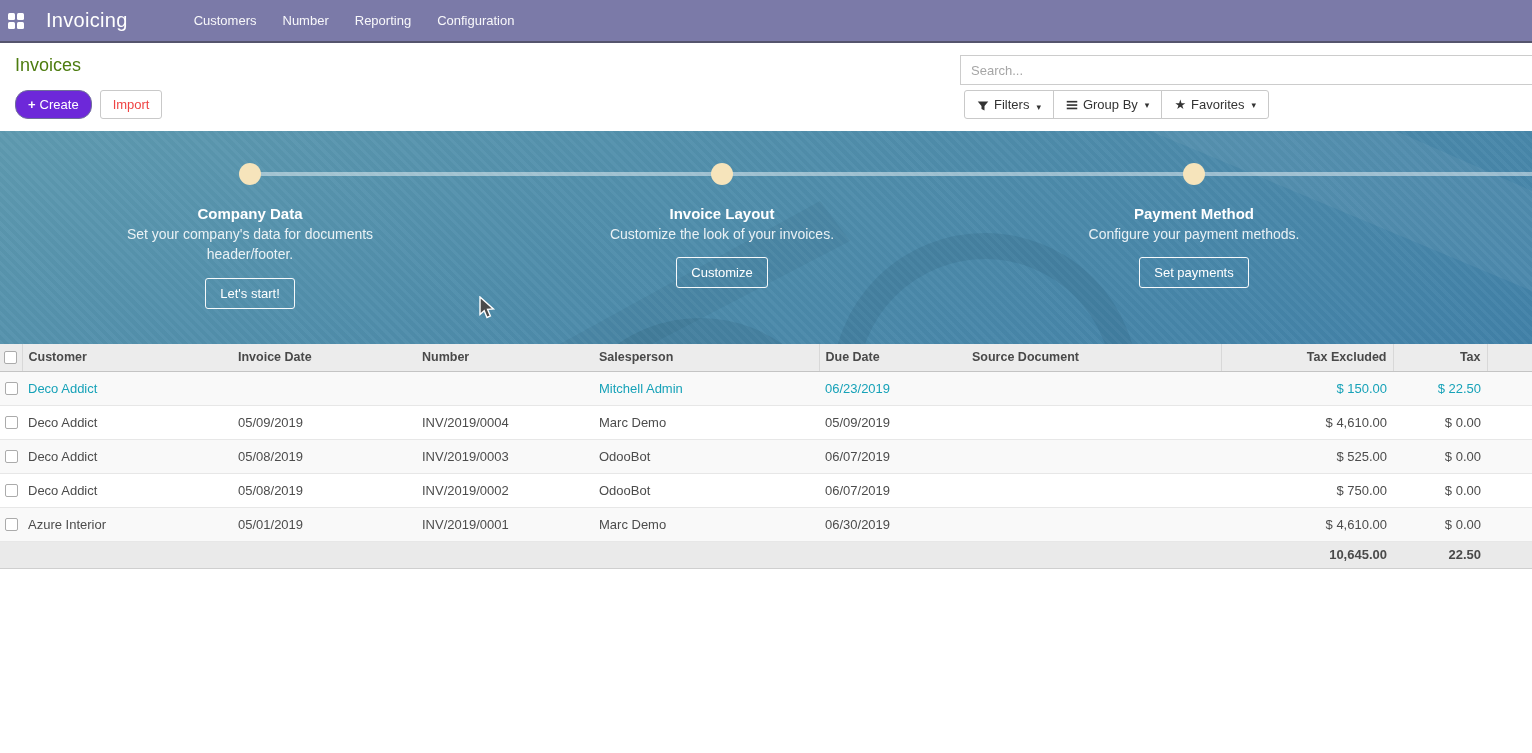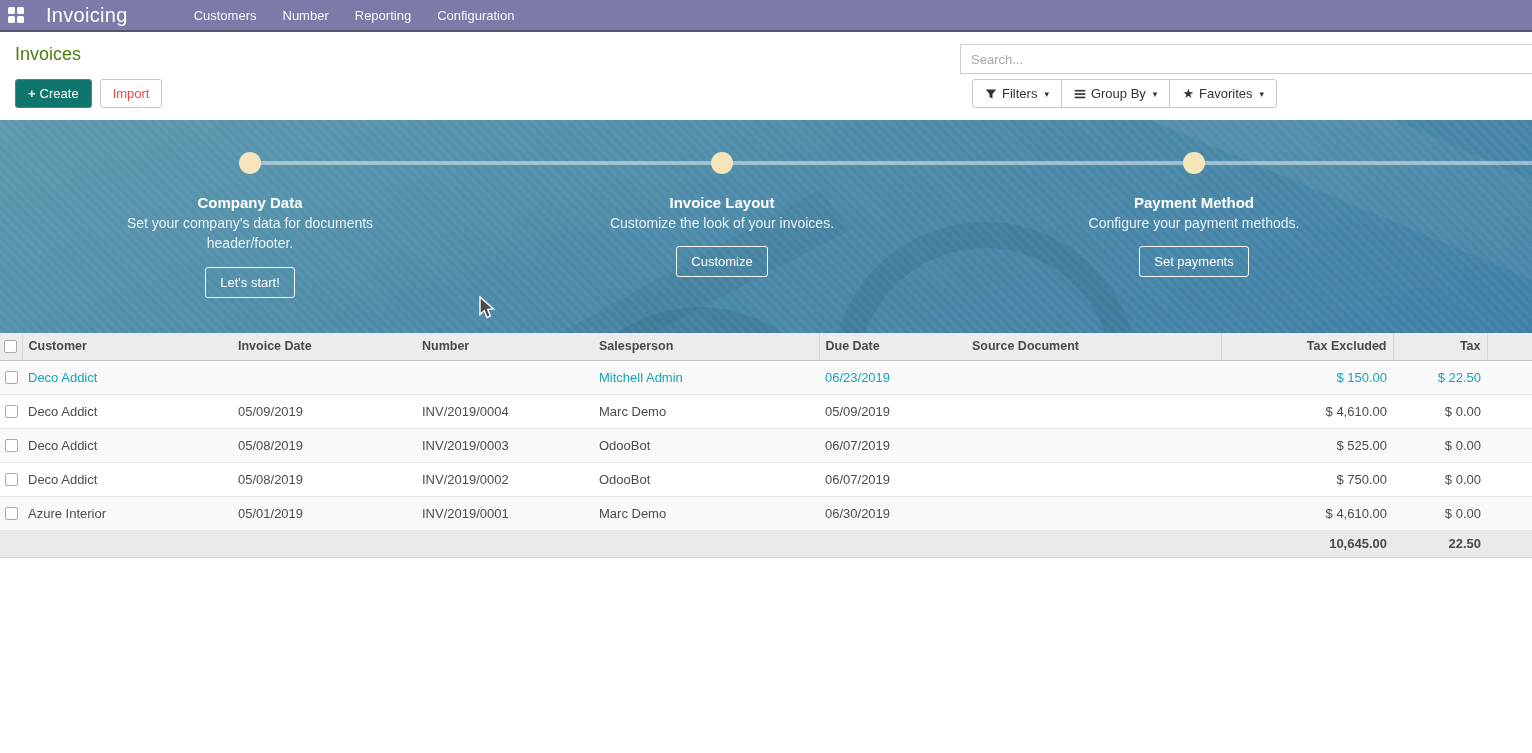--- a/index.html
+++ b/index.html
@@ -1,45 +1,45 @@
 <!DOCTYPE html>
 <html><head>
 <meta charset="utf-8">
 <style>
   * { margin:0; padding:0; box-sizing:border-box; }
   html,body { width:1532px; height:753px; overflow:hidden; background:#fff;
               font-family:"Liberation Sans", sans-serif; }
 
   
-  .navbar { height:32px; background:#7b7aa8; border-bottom:2px solid #55546d;
+  .navbar { height:43px; background:#7b7aa8; border-bottom:2px solid #55546d;
             display:flex; align-items:center; color:#fff; position:relative; }
   .apps-icon { width:16px; height:16px; margin-left:8px; display:grid;
                grid-template-columns:7px 7px; grid-template-rows:7px 7px; gap:2px; cursor:pointer; }
   .apps-icon span { background:#fff; border-radius:1.5px; }
   .brand { font-size:20px; margin-left:22px; font-weight:400; letter-spacing:.3px; }
   .nav-menu { display:flex; margin-left:56px; }
   .nav-item { font-size:13px; padding:0 10px; margin-right:6px; color:rgba(255,255,255,.95);
               line-height:41px; cursor:pointer; }
 
   
   .control-panel { position:relative; height:88px; background:#fff; }
   .breadcrumb { position:absolute; left:15px; top:12px; font-size:18px; color:#4d7c0f; }
   .cp-buttons { position:absolute; left:15px; top:47px; display:flex; }
   .btn { font-size:13px; border:1px solid #c9c9c9; background:#fff; color:#ef4444;
          border-radius:3px; padding:6px 12px; cursor:pointer; font-family:inherit; }
-  .btn-primary { background:#0f766e; border-color:#6f6e9a; color:#fff; margin-right:8px; }
+  .btn-primary { background:#6d28d9; border-color:#6f6e9a; color:#fff; margin-right:8px;border-radius:13px; }
   .btn-primary .plus { font-weight:bold; margin-right:4px; }
   .search-box { position:absolute; left:960px; top:12px; width:578px; height:30px;
                 border:1px solid #ccc; font-size:13px; padding:0 10px; color:#444;
                 font-family:inherit; outline:none; }
   .search-box::placeholder { color:#a6a6a6; }
   .filter-group { position:absolute; left:960px; top:47px; display:flex; }
   .filter-group .btn { border-radius:0; margin-left:-1px; padding:6px 12px;
                        display:flex; align-items:center; gap:5px; color:#333; }
-  .filter-group .btn:first-child { border-radius:3px 0 0 3px; margin-left:12px; }
+  .filter-group .btn:first-child { border-radius:3px 0 0 3px; margin-left:4px;align-items:flex-end; }
   .filter-group .btn:last-child { border-radius:0 3px 3px 0; }
   .caret { font-size:9px; color:#333; margin-left:2px; }
   .ficon { width:12px; height:12px; fill:#333; }
   .star-glyph { font-size:13px; line-height:1; }
 
   
   .banner { position:relative; height:213px; overflow:hidden;
             background:linear-gradient(160deg,#5e9ab0 0%,#4f8dab 45%,#4181a8 100%);text-decoration:underline; }
   .banner::before { content:""; position:absolute; inset:0;
      background:repeating-linear-gradient(45deg, rgba(255,255,255,.03) 0 3px, rgba(0,0,0,.015) 3px 7px); }

